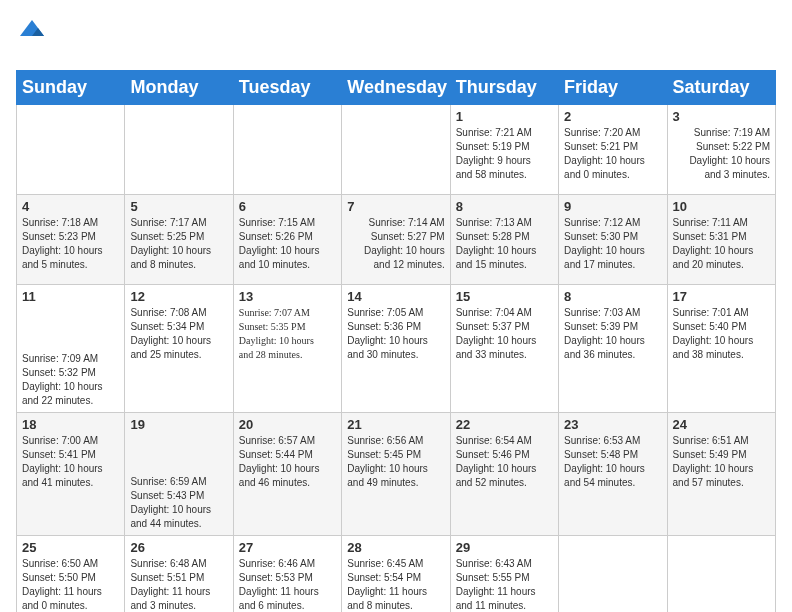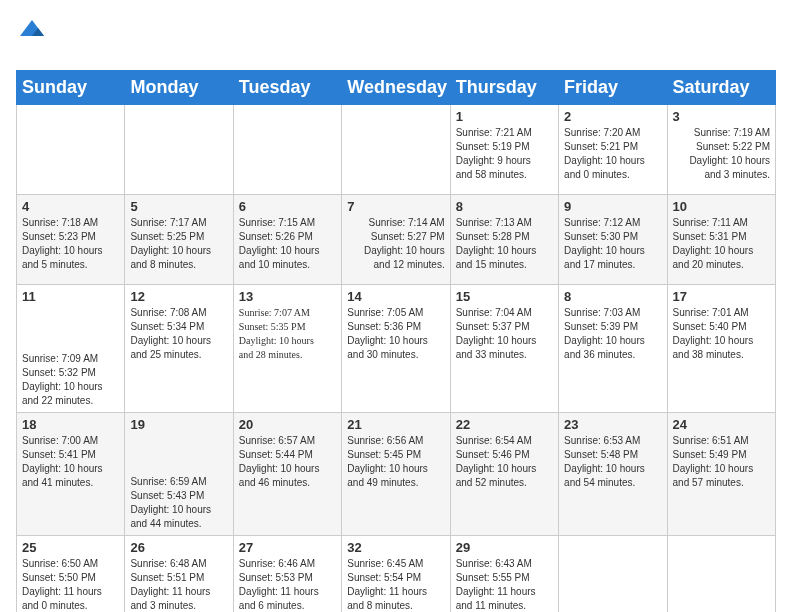--- a/index.html
+++ b/index.html
@@ -318,21 +318,21 @@
 and 3 minutes.</div>
         </td>
         <td>
           <span class="day-number">27</span>
           <div class="day-info" style="white-space: pre-line;">Sunrise: 6:46 AM
 Sunset: 5:53 PM
 Daylight: 11 hours
 and 6 minutes.</div>
         </td>
         <td>
-          <span class="day-number">32</span>
+          <span class="day-number">28</span>
           <div class="day-info" style="white-space: pre-line;">Sunrise: 6:45 AM
 Sunset: 5:54 PM
 Daylight: 11 hours
 and 8 minutes.</div>
         </td>
         <td>
           <span class="day-number">29</span>
           <div class="day-info" style="white-space: pre-line;">Sunrise: 6:43 AM
 Sunset: 5:55 PM
 Daylight: 11 hours

